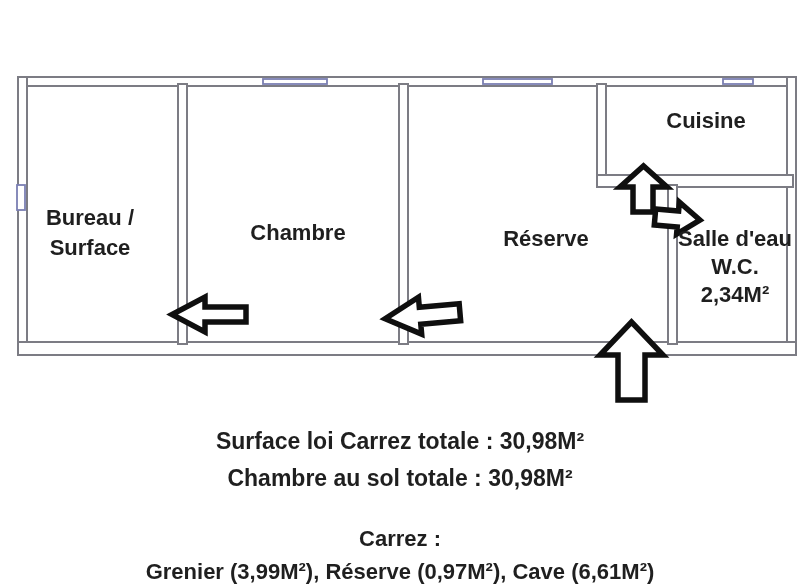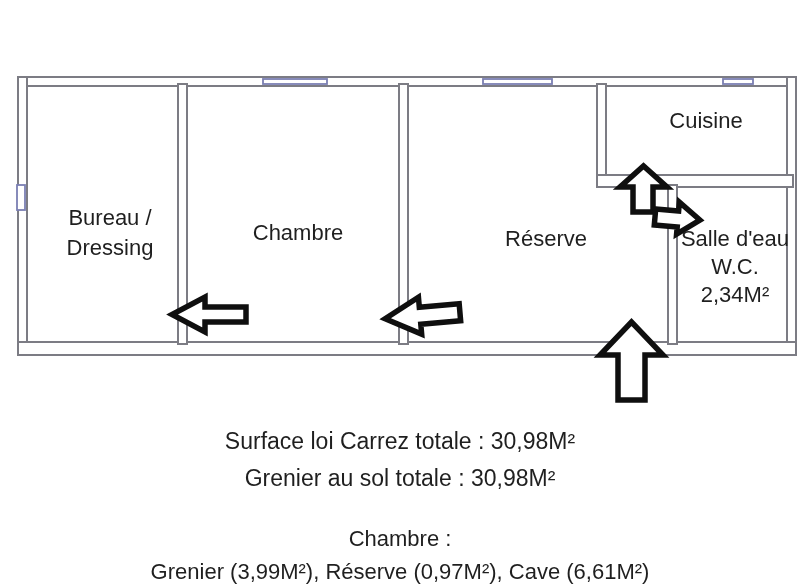--- a/index.html
+++ b/index.html
@@ -8,21 +8,21 @@
     width:800px;height:584px;
     background:#ffffff;
     overflow:hidden;
     font-family:"Liberation Sans",sans-serif;
     color:#1f1f1f;
   }
   .plan-svg{position:absolute;left:0;top:0;}
   .label{
     position:absolute;
     text-align:center;
-    font-weight:400;
+    font-weight:700;
     white-space:nowrap;
   }
   .room-label{font-size:22px;}
   .summary-label{font-size:23px;}
   .annex-label{font-size:22px;}
 </style>
 </head>
 <body>
 
 <div class="stage">
@@ -50,23 +50,23 @@
 
     <g stroke="#0f0f0f" stroke-width="5.5" fill="#ffffff" stroke-linejoin="miter">
       <polygon points="246,307 205,307 205,297 172,314.5 205,332 205,322 246,322"></polygon>
       <polygon transform="rotate(-5 422 315)" points="460,307 420,307 420,297 385,315.5 420,334 420,324 460,324"></polygon>
       <polygon points="633,212 633,187 620,187 643.5,166 667,187 653,187 653,212"></polygon>
       <polygon transform="rotate(5 677 218)" points="655,211 678,211 678,202 700,218 678,234 678,227 655,227"></polygon>
       <polygon points="618,400 618,355 600,355 631.5,322 663,355 645,355 645,400"></polygon>
     </g>
   </svg>
 
-  <div class="label room-label" style="left:20px; top:203px; width:140px; line-height:30px;padding-left:20px;">
+  <div class="label room-label" style="left:20px; top:203px; width:140px; line-height:30px;">
     <div>Bureau /</div>
-    <div>Dressing</div>
+    <div>Surface</div>
   </div>
 
   <div class="label room-label" style="left:218px; top:218px; width:160px; line-height:30px;">
     <div>Chambre</div>
   </div>
 
   <div class="label room-label" style="left:466px; top:224px; width:160px; line-height:30px;">
     <div>Réserve</div>
   </div>
 
@@ -75,21 +75,21 @@
   </div>
 
   <div class="label room-label" style="left:662px; top:225px; width:146px; line-height:28px;">
     <div>Salle d'eau</div>
     <div>W.C.</div>
     <div>2,34M²</div>
   </div>
 
   <div class="label summary-label" style="left:0px; top:423px; width:800px; line-height:37px;">
     <div>Surface loi Carrez totale : 30,98M²</div>
-    <div>Grenier au sol totale : 30,98M²</div>
+    <div>Chambre au sol totale : 30,98M²</div>
   </div>
 
   <div class="label annex-label" style="left:0px; top:522px; width:800px; line-height:33px;">
-    <div>Chambre :</div>
+    <div>Carrez :</div>
     <div>Grenier (3,99M²), Réserve (0,97M²), Cave (6,61M²)</div>
   </div>
 
 </div>
 
 </body></html>

